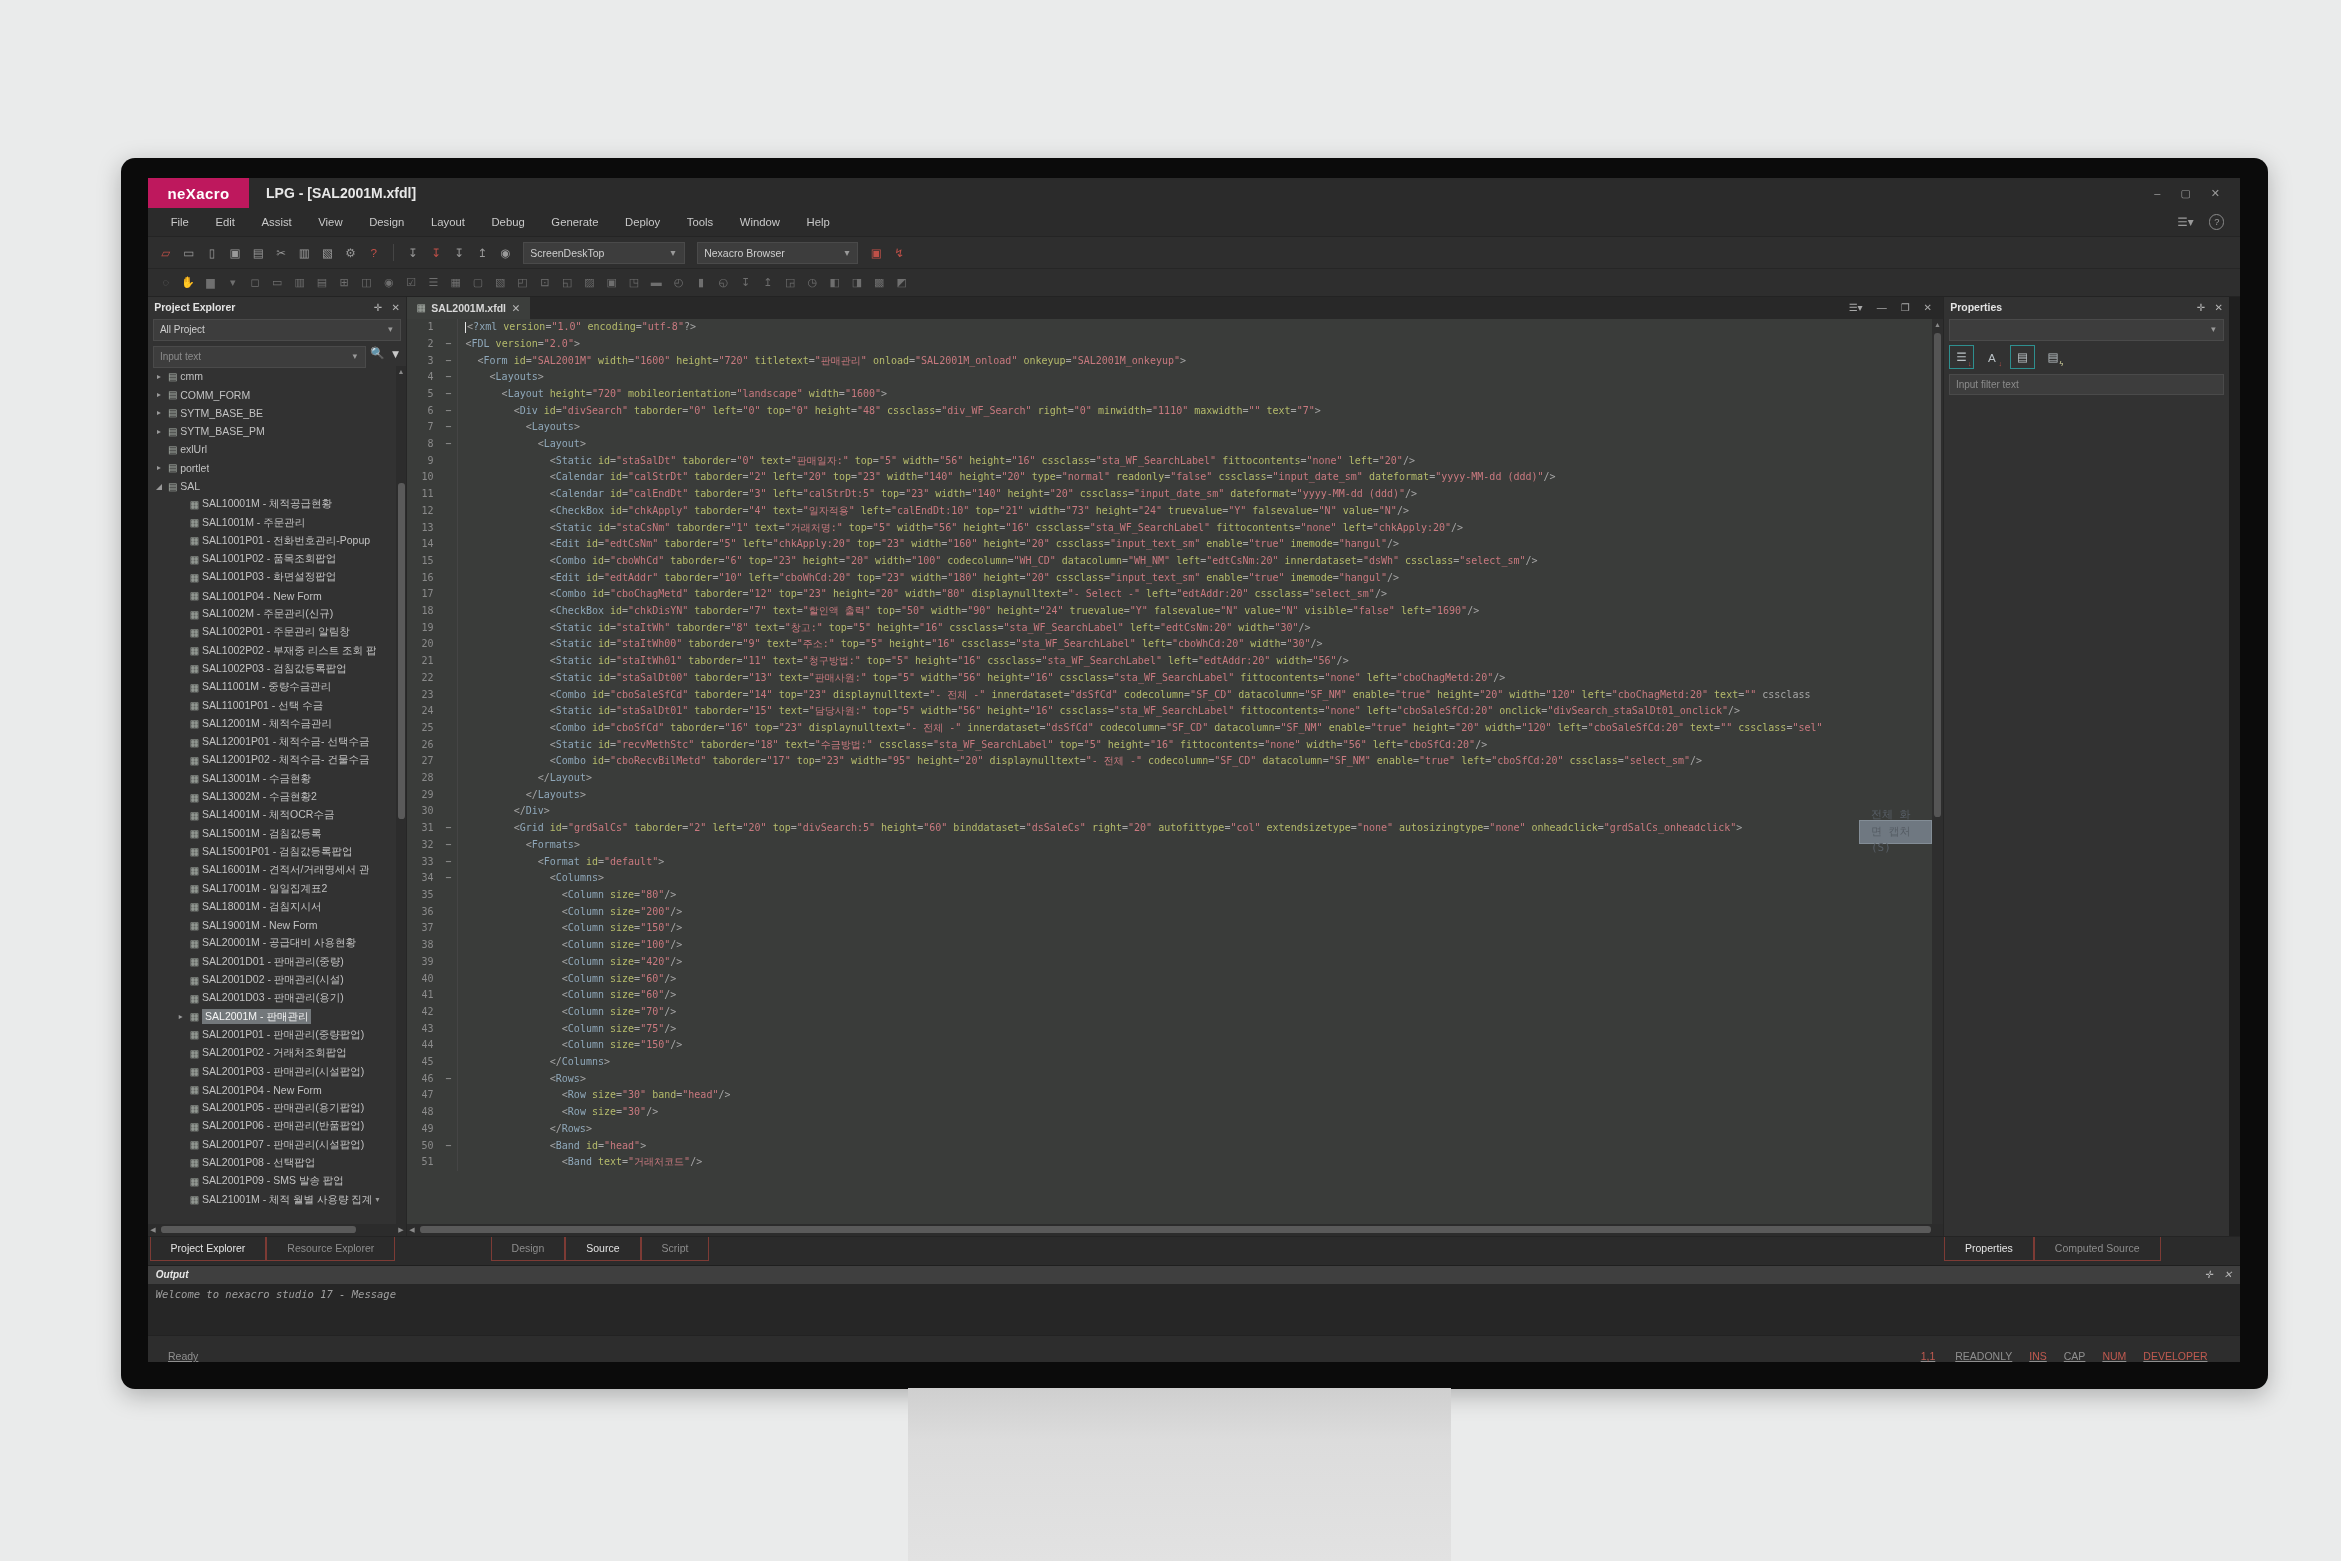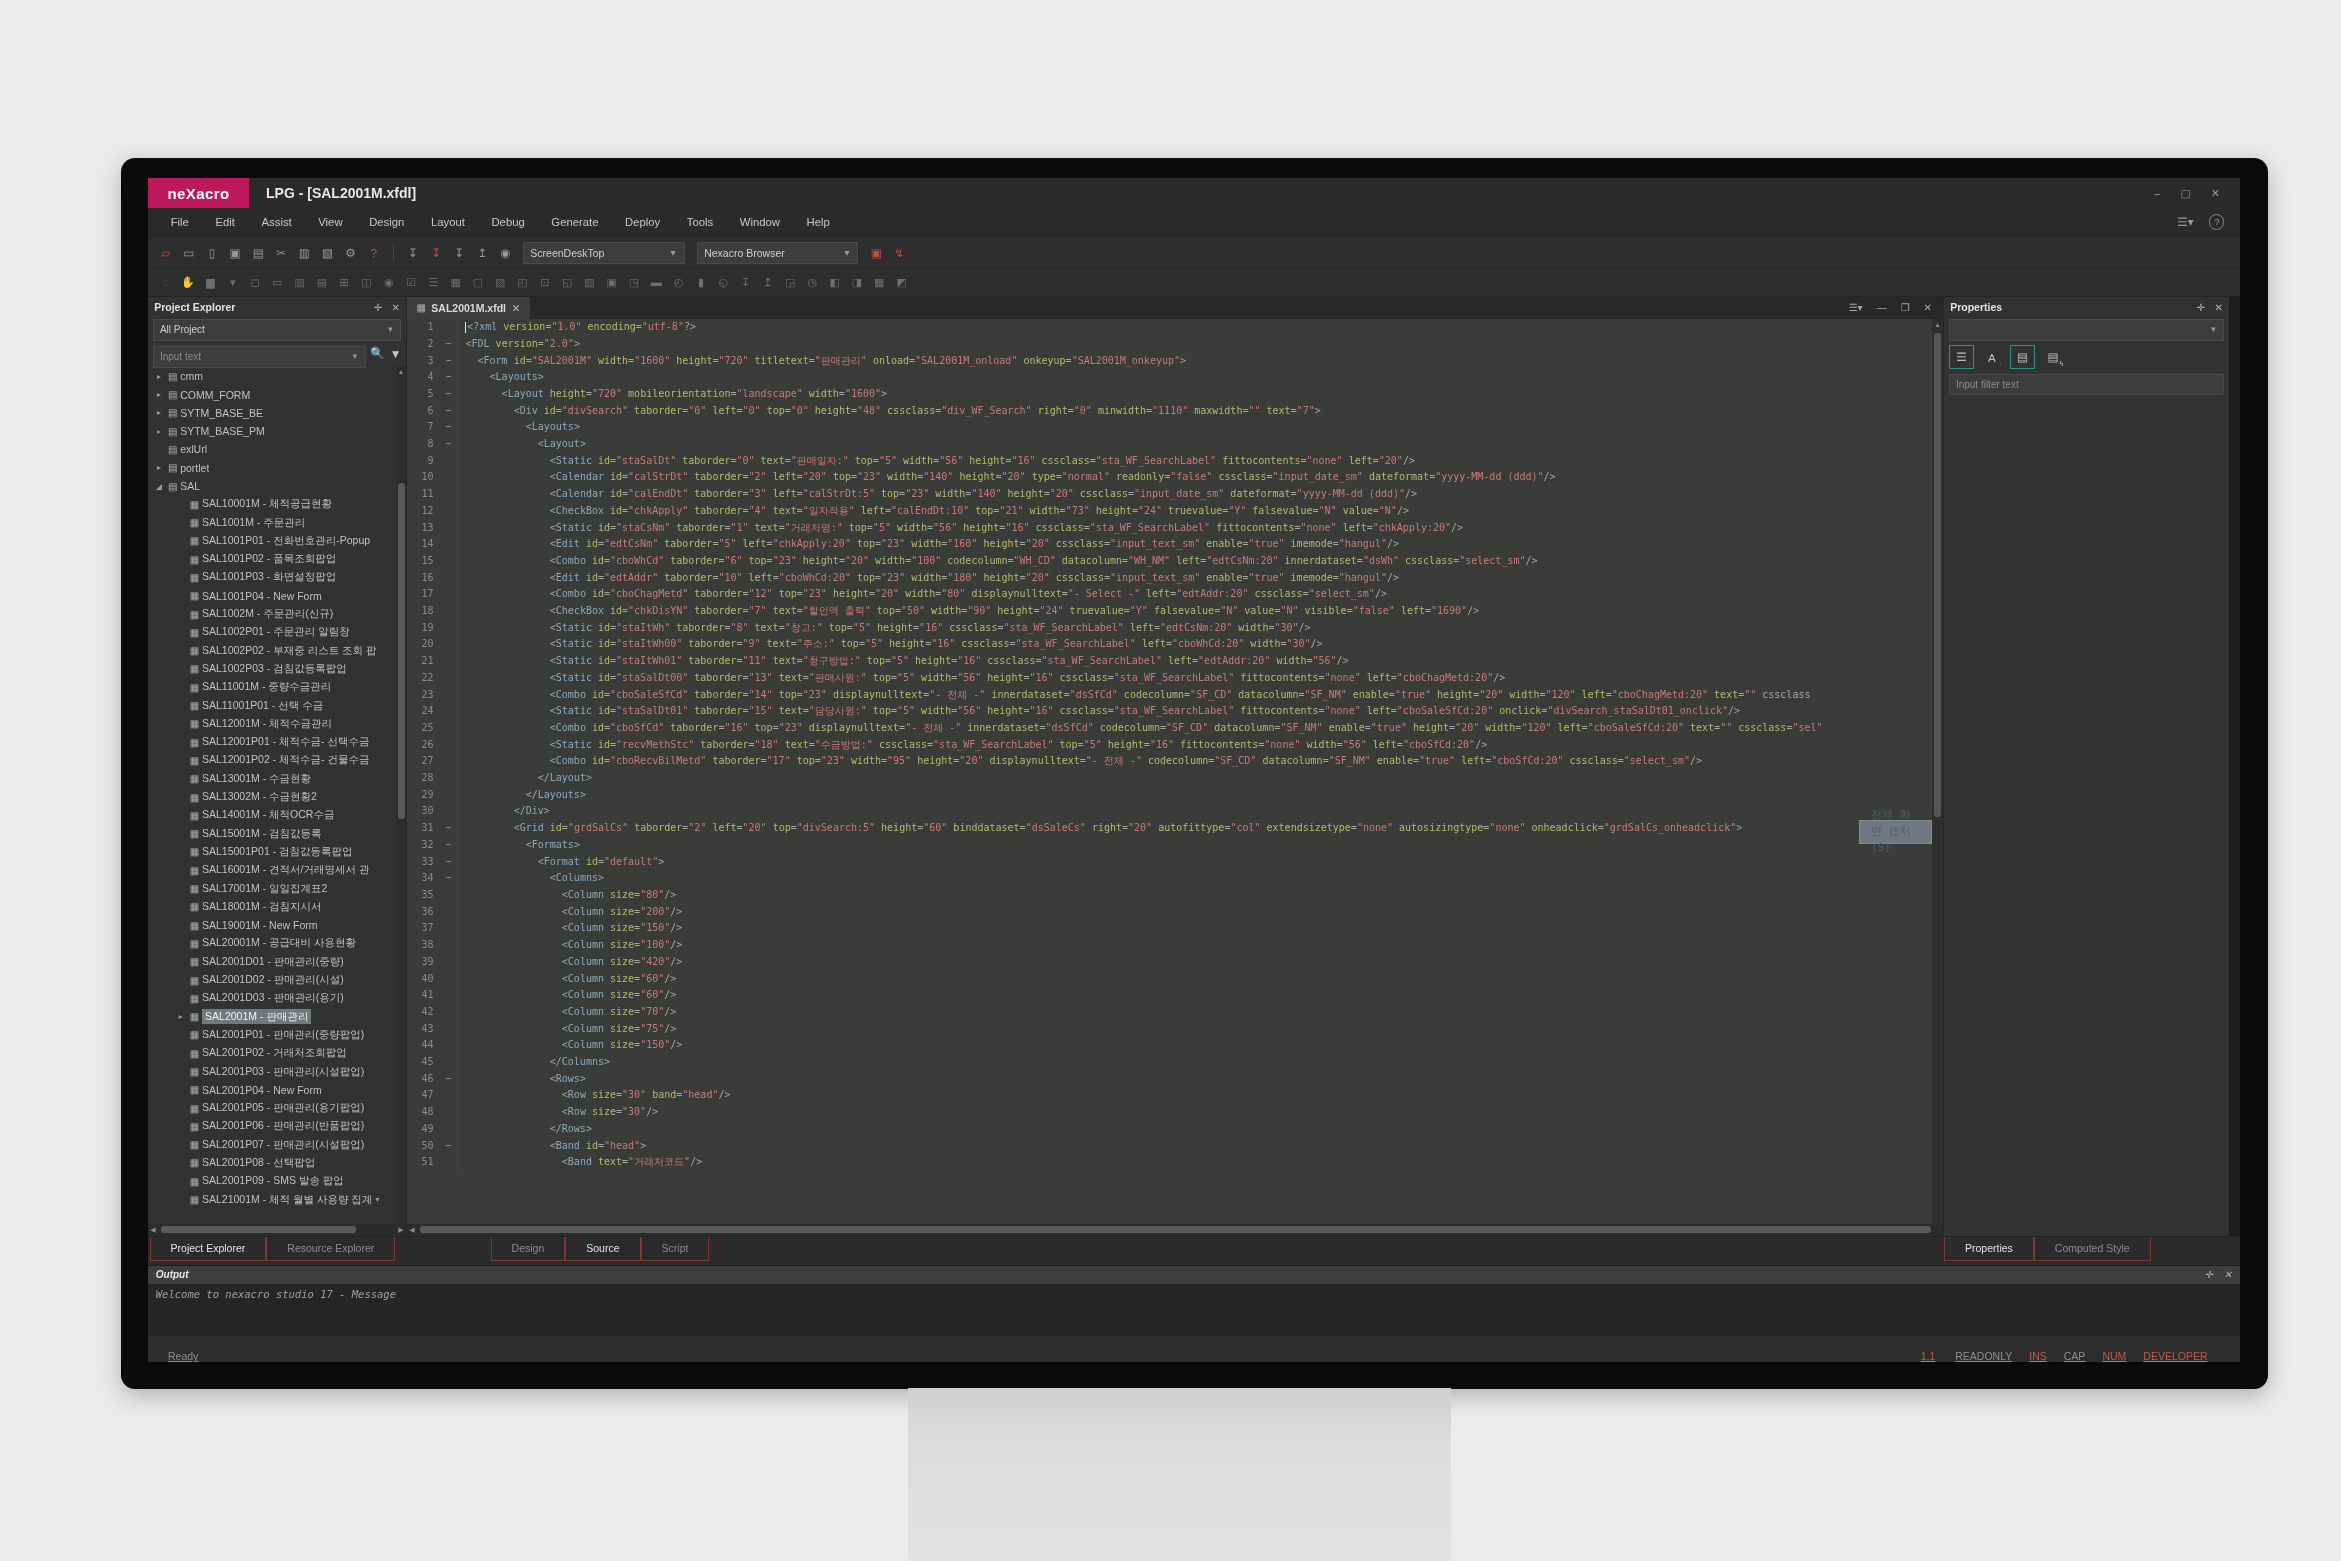--- a/index.html
+++ b/index.html
@@ -587,21 +587,21 @@
         <div class="dtab active">Project Explorer</div>
         <div class="dtab">Resource Explorer</div>
       </div>
     <div class="dt-group" style="padding-left:82px;flex:1;">
         <div class="dtab">Design</div>
         <div class="dtab active">Source</div>
         <div class="dtab">Script</div>
       </div>
     <div class="dt-group" style="width:296px;">
         <div class="dtab active">Properties</div>
-        <div class="dtab">Computed Style</div>
+        <div class="dtab">Computed Source</div>
       </div>
   </div>
 
   <div class="output">
     <div class="ohead">
       <span>Output</span>
       <span class="pico">
         <span>✛</span>
         <span>✕</span>
       </span>

